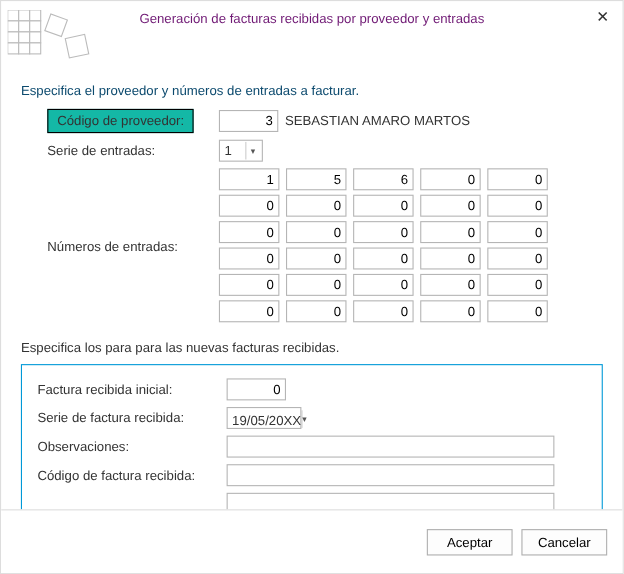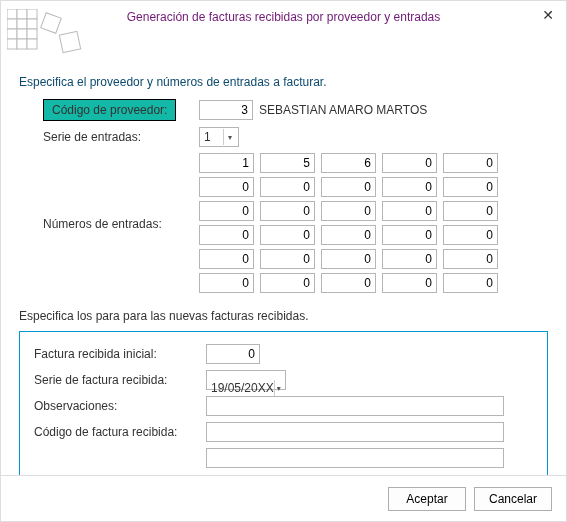--- a/index.html
+++ b/index.html
@@ -78,22 +78,22 @@
   .prov-name { margin-left: 6px; white-space: nowrap; }
   .select-like {
     display:inline-flex;
     align-items:center;
     width:40px;
     justify-content:space-between;
     padding-right:2px;
   }
   .select-date {
     display:inline-flex;
-    align-items:center;
-    width:80px;
+    align-items:flex-end;
+    width:68px;
     border:1px solid #b5b5b5;
     height:20px;
     padding:16px 2px 0 4px;
     justify-content:space-between;
   }
   .caret {
     width:13px;height:16px;
     display:flex;align-items:center;justify-content:center;
     font-size:8px;color:#555;
     border-left:1px solid #ccc;
@@ -119,21 +119,21 @@
     align-items:center;
     margin-bottom:6px;
   }
   .brow .lbl { width:172px; }
   input.wide { width:298px;height:20px;border:1px solid #b5b5b5;padding:0 4px;font-family:inherit;font-size:12px;}
   input.small { width:54px;height:20px;text-align:right;border:1px solid #b5b5b5;padding:0 4px;font-family:inherit;font-size:12px;}
   .footer {
     position:absolute;
     bottom:0; left:0; right:0;
     border-top:1px solid #ddd;
-    height:46px;
+    height:58px;
     display:flex;
     justify-content:flex-end;
     align-items:center;
     padding:0 14px;
     gap:8px;
     background:#fff;
   }
   .btn {
     min-width:78px;
     height:24px;

